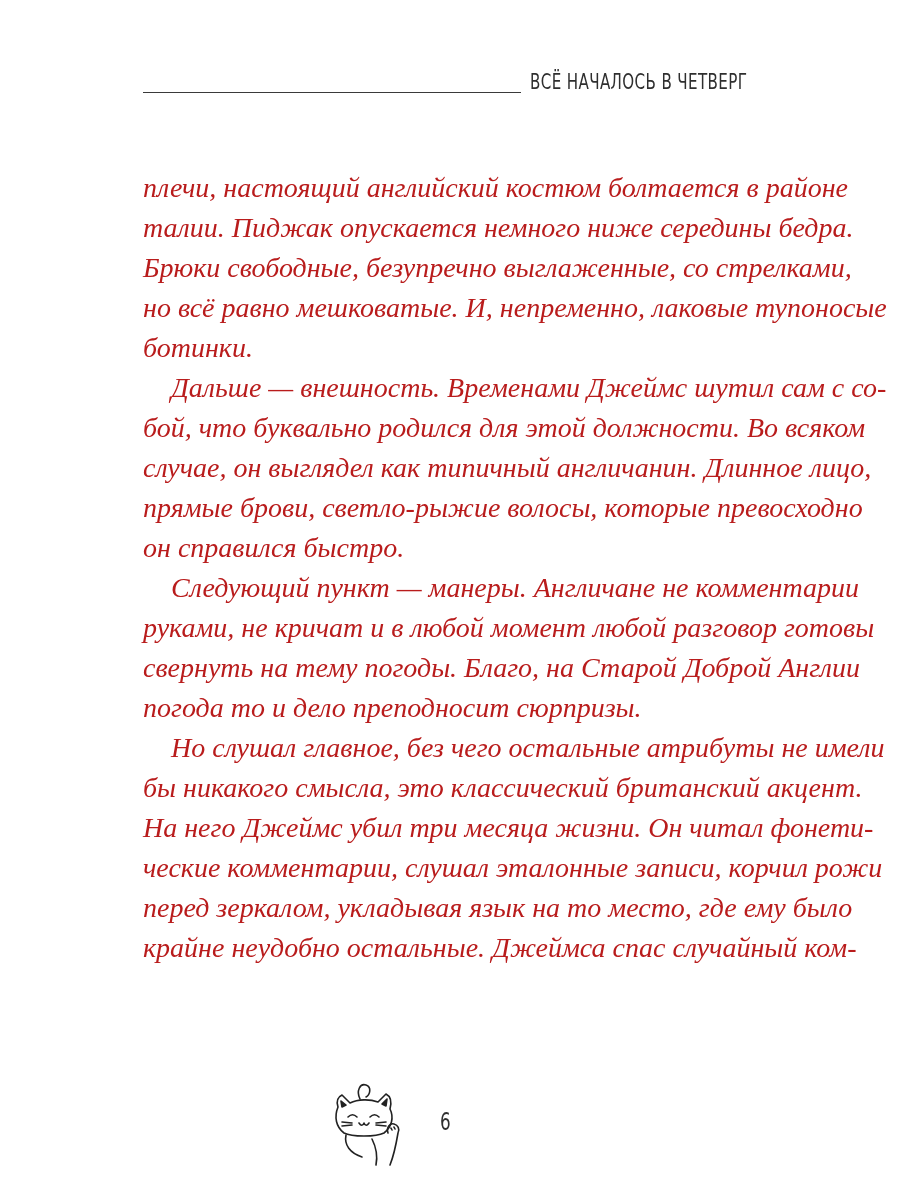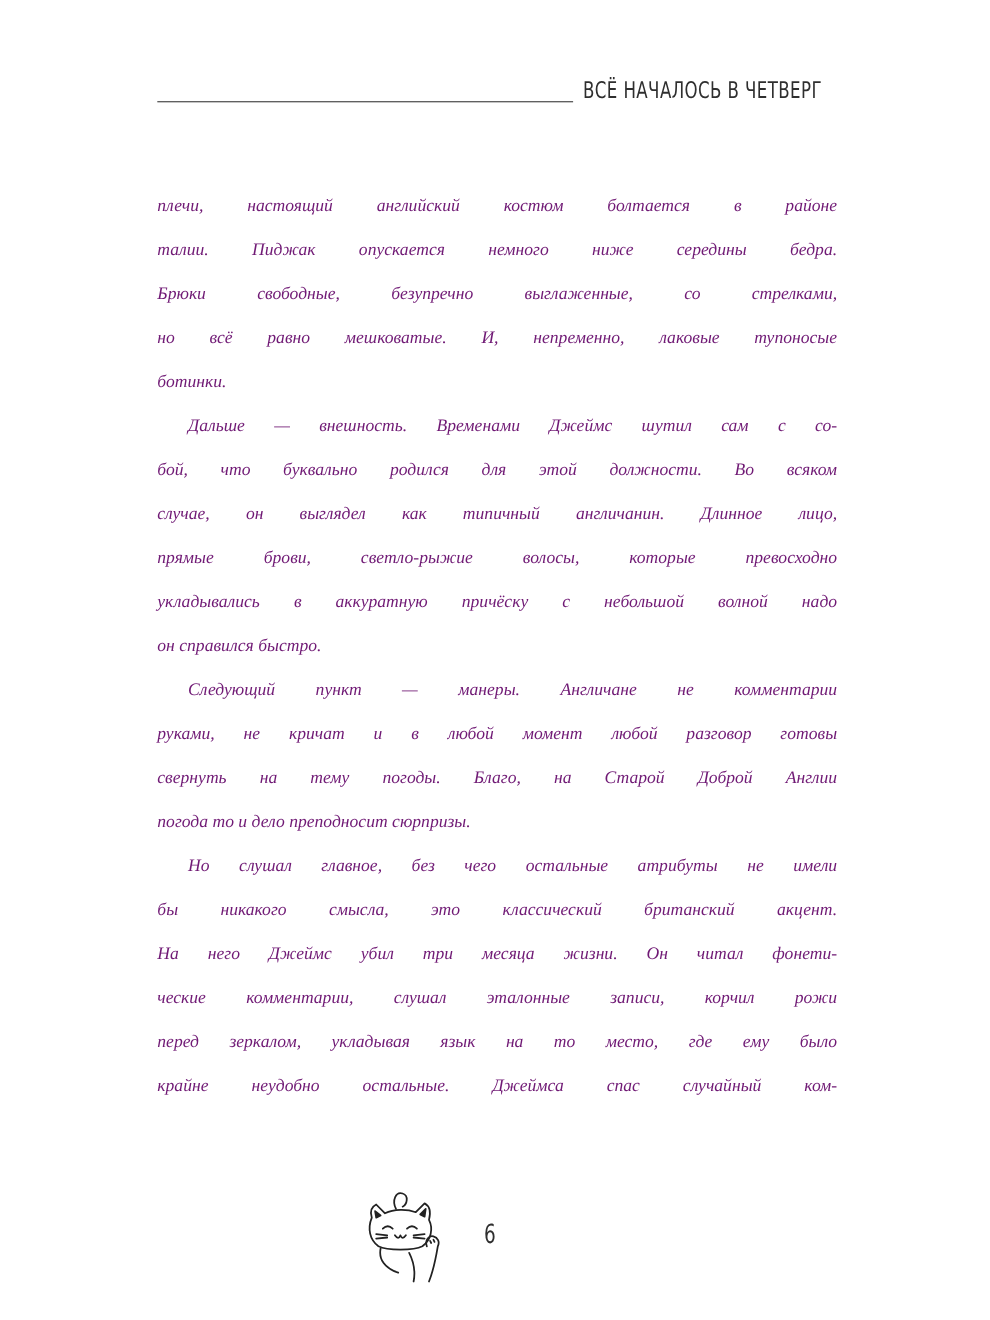--- a/index.html
+++ b/index.html
@@ -3,22 +3,22 @@
 <meta charset="utf-8">
 <style>
   html, body { margin:0; padding:0; background:#ffffff; }
   body { width:900px; height:1200px; position:relative; overflow:hidden; }
   .header-rule { position:absolute; left:143px; top:92px; width:378px; height:0; border-top:1.5px solid #3a3a3a; }
   .running-title { position:absolute; left:530px; top:70px; width:232px; height:30px;
     font-family:"DejaVu Sans", sans-serif; font-size:21px; letter-spacing:0.5px;
     color:#2f2f2f; transform:scaleX(0.72); transform-origin:left center; white-space:nowrap;
     font-weight:normal; text-transform:uppercase; }
   .body-text { position:absolute; left:143px; top:168px; width:618px; }
-  .line { font-family:"Liberation Serif", serif; font-style:italic; font-size:16px;
-    color:#701a75; height:40px; line-height:40px; white-space:nowrap;
+  .line { font-family:"Liberation Serif", serif; font-style:italic; font-size:28px;
+    color:#b91c1c; height:40px; line-height:40px; white-space:nowrap;
     text-align:justify; text-align-last:justify; }
   .line.last { text-align-last:left; }
   .line.indent { padding-left:28px; }
   .cat { position:absolute; left:332px; top:1077px; width:80px; height:90px; }
   .page-number { position:absolute; left:440px; top:1108px; font-family:"DejaVu Sans", sans-serif;
     font-size:24px; color:#2f2f2f; transform:scaleX(0.7); transform-origin:left center; }
 </style>
 </head>
 <body>
 
@@ -31,21 +31,20 @@
     <div class="line">плечи, настоящий английский костюм болтается в районе</div>
     <div class="line">талии. Пиджак опускается немного ниже середины бедра.</div>
     <div class="line">Брюки свободные, безупречно выглаженные, со стрелками,</div>
     <div class="line">но всё равно мешковатые. И, непременно, лаковые тупоносые</div>
     <div class="line last">ботинки.</div>
 
     <div class="line indent">Дальше — внешность. Временами Джеймс шутил сам с со-</div>
     <div class="line">бой, что буквально родился для этой должности. Во всяком</div>
     <div class="line">случае, он выглядел как типичный англичанин. Длинное лицо,</div>
     <div class="line">прямые брови, светло-рыжие волосы, которые превосходно</div>
-    <div class="line">укладывались в аккуратную причёску с небольшой волной надо</div>
     <div class="line last">он справился быстро.</div>
 
     <div class="line indent">Следующий пункт — манеры. Англичане не комментарии</div>
     <div class="line">руками, не кричат и в любой момент любой разговор готовы</div>
     <div class="line">свернуть на тему погоды. Благо, на Старой Доброй Англии</div>
     <div class="line last">погода то и дело преподносит сюрпризы.</div>
 
     <div class="line indent">Но слушал главное, без чего остальные атрибуты не имели</div>
     <div class="line">бы никакого смысла, это классический британский акцент.</div>
     <div class="line">На него Джеймс убил три месяца жизни. Он читал фонети-</div>

